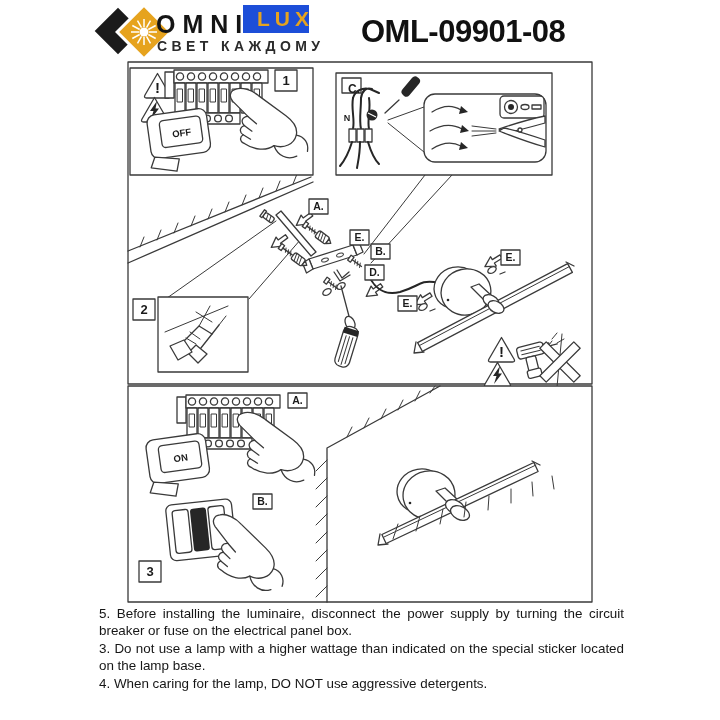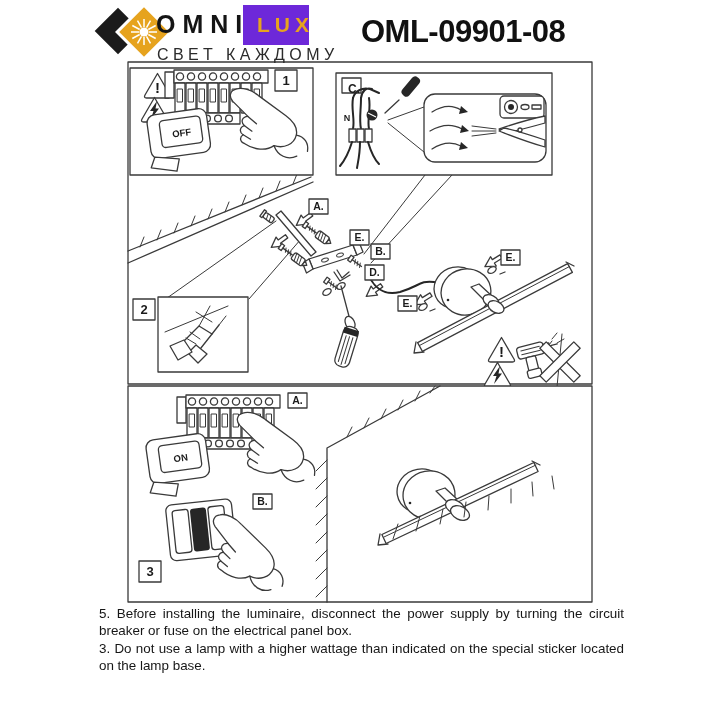--- a/index.html
+++ b/index.html
@@ -1,25 +1,25 @@
 <!DOCTYPE html>
 <html><head>
 <meta charset="utf-8">
 <style>
   html,body{margin:0;padding:0;background:#ffffff;}
   .page{position:relative;width:720px;height:720px;background:#ffffff;overflow:hidden;
         font-family:"Liberation Sans",sans-serif;}
   
   .brand-omni{position:absolute;left:156px;top:10px;font-size:25px;font-weight:700;
               letter-spacing:7px;color:#141414;}
-  .brand-lux{position:absolute;left:243px;top:5px;width:66px;height:40px;background:#6d28d9;
+  .brand-lux{position:absolute;left:243px;top:5px;width:66px;height:28px;background:#1d4ed8;
              color:#E6A31E;font-size:21px;font-weight:700;letter-spacing:5px;
              display:flex;align-items:center;justify-content:center;padding-left:19px;box-sizing:border-box;}
-  .tagline{position:absolute;left:157px;top:46px;font-size:16px;letter-spacing:4.4px;
-           color:#2b2b2b;font-weight:400;white-space:nowrap;}
+  .tagline{position:absolute;left:157px;top:38px;font-size:14px;letter-spacing:4.4px;
+           color:#2b2b2b;font-weight:700;white-space:nowrap;}
   .model{position:absolute;left:361px;top:14px;font-size:31px;font-weight:700;
          letter-spacing:-0.5px;color:#111;}
   
   .instructions{position:absolute;left:99px;top:605px;width:525px;color:#161616;
                 font-size:13.4px;line-height:17.4px;}
   .instructions p{margin:0;text-align:justify;}
   
   .art{position:absolute;left:0;top:0;}
   .ln{fill:none;stroke:#3a3a3a;stroke-width:1.3;stroke-linecap:round;stroke-linejoin:round;}
   .th{fill:none;stroke:#3a3a3a;stroke-width:1;stroke-linecap:round;stroke-linejoin:round;}
@@ -422,14 +422,15 @@
   </svg>
 
   <div class="brand-omni">OMNI</div>
   <div class="brand-lux">LUX</div>
   <div class="tagline">СВЕТ КАЖДОМУ</div>
   <div class="model">OML-09901-08</div>
 
   <div class="instructions">
     <p>5. Before installing the luminaire, disconnect the power supply by turning the circuit breaker or fuse on the electrical panel box.</p>
     <p>3. Do not use a lamp with a higher wattage than indicated on the special sticker located on the lamp base.</p>
+    <p>4. When caring for the lamp, DO NOT use aggressive detergents.</p>
   </div>
 </div>
 
 </body></html>

